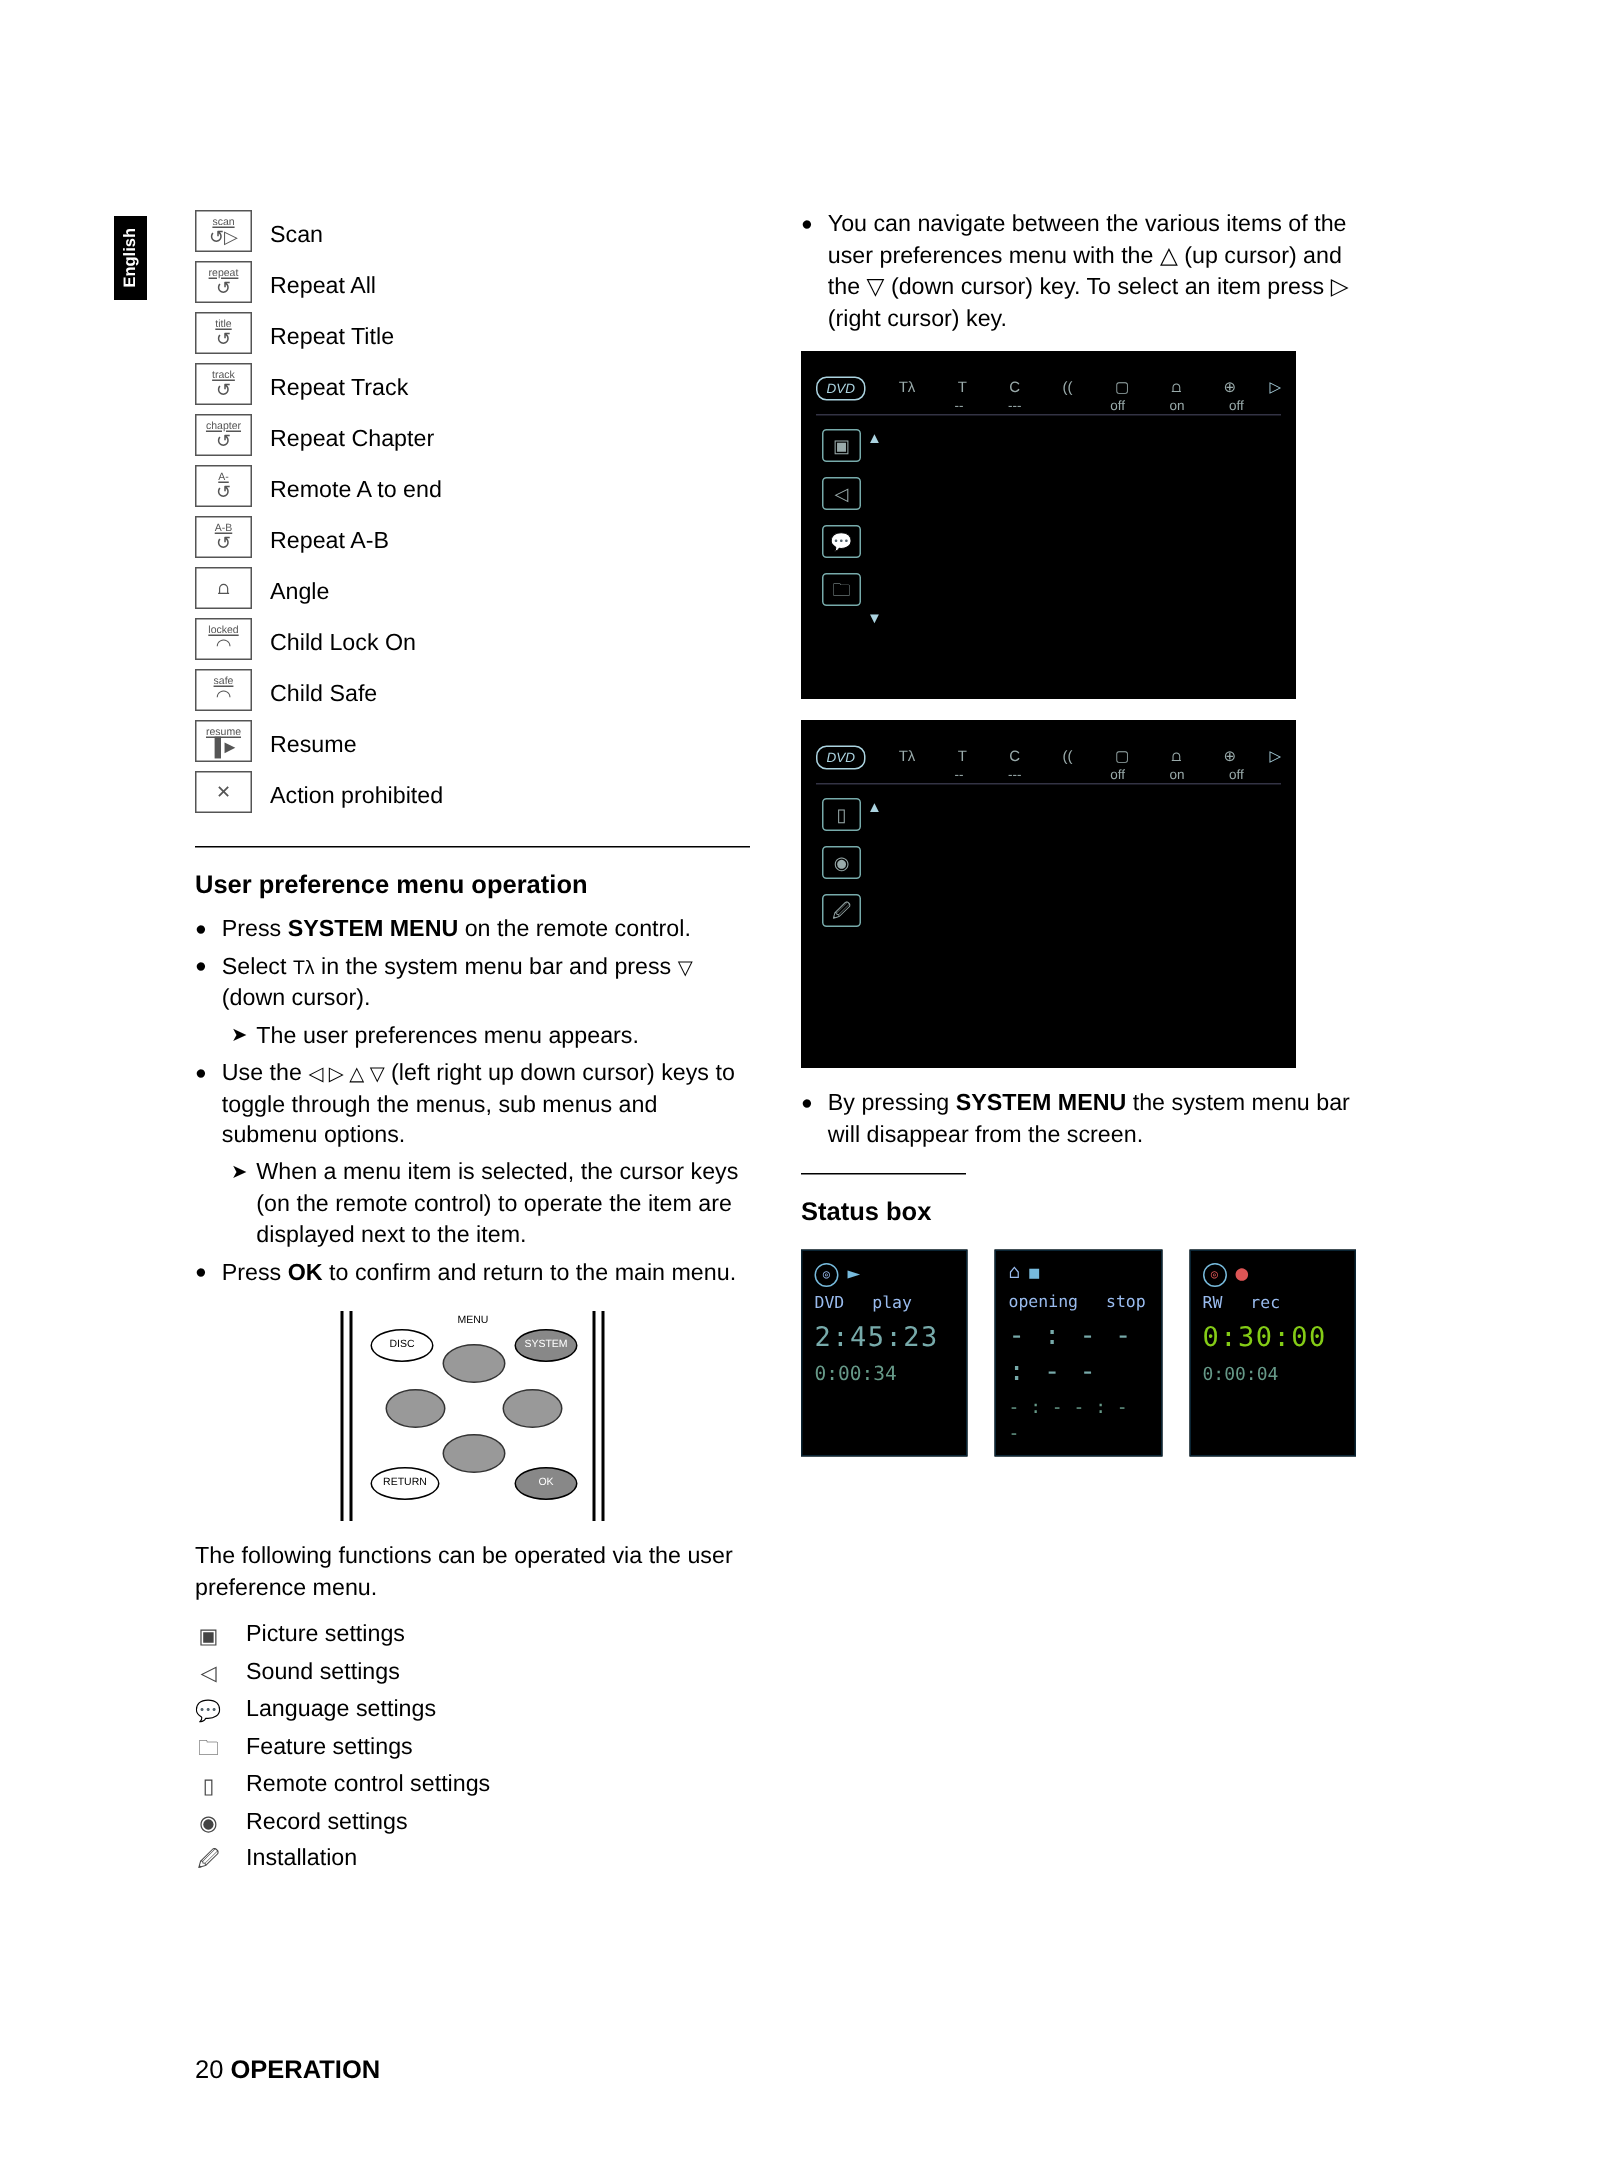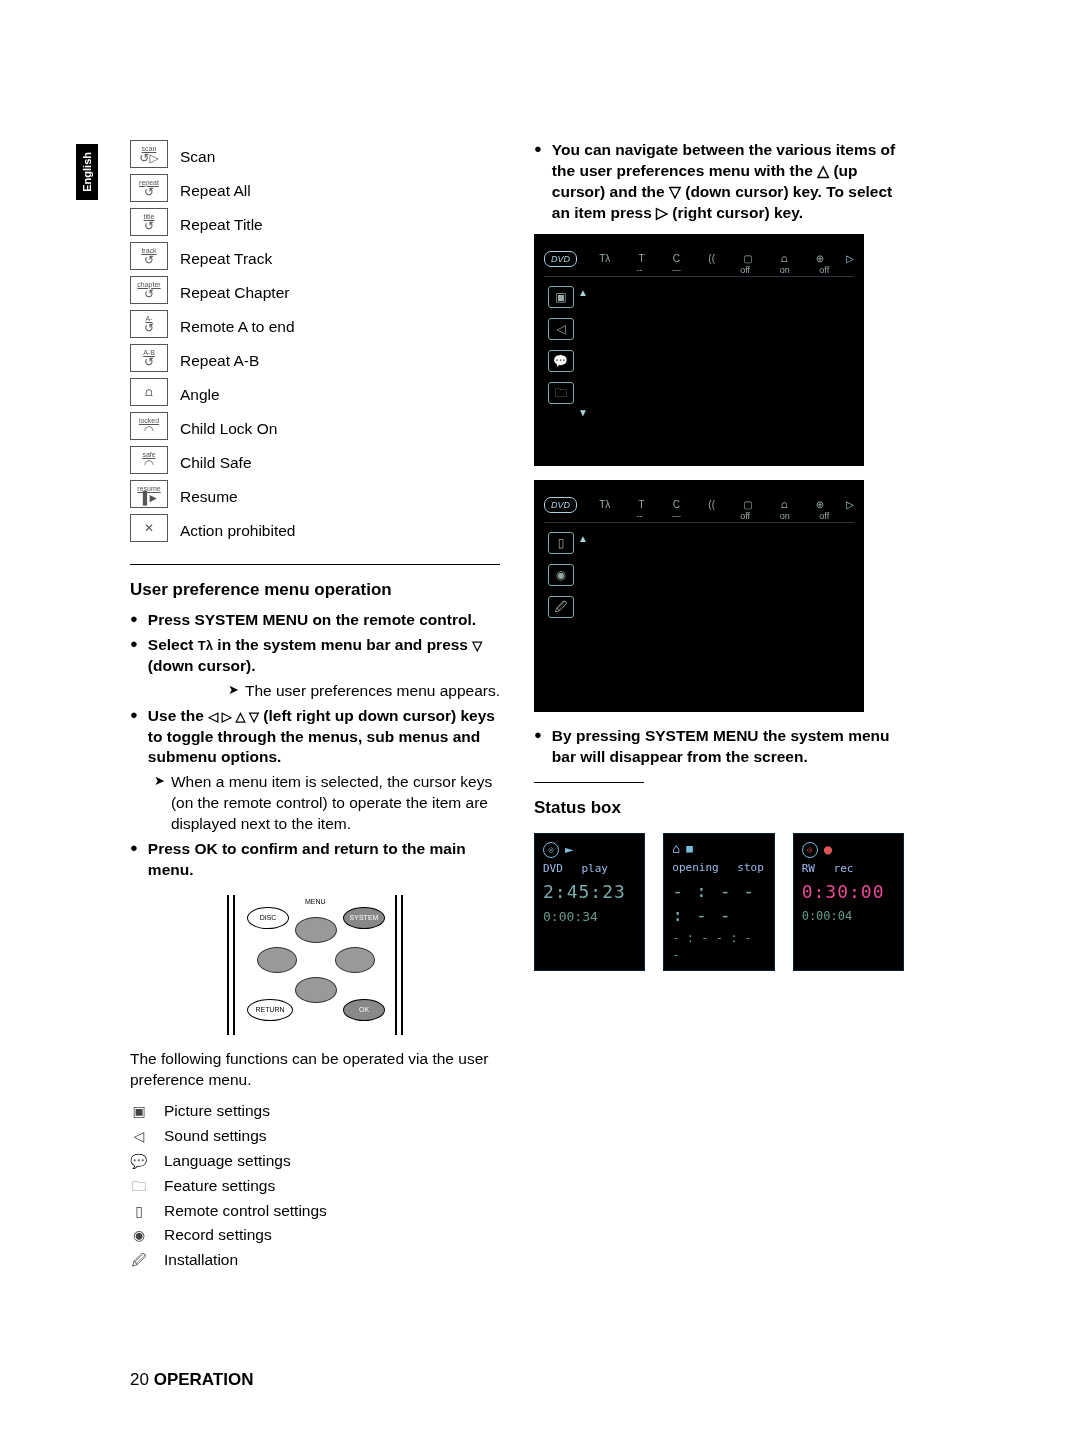--- a/index.html
+++ b/index.html
@@ -69,28 +69,28 @@
   hr.sep {
     border: none;
     border-top: 1px solid #000;
     margin: 14px 0;
   }
   h2.sec {
     font-size: 17px;
     font-weight: bold;
     margin: 8px 0 8px 0;
   }
-  .bullets { padding-left: 0; margin: 0; list-style: none; font-weight: bold; }
+  .bullets { padding-left: 0; margin: 0; list-style: none; }
   .bullets > li { display:flex; gap:10px; margin-bottom:4px; }
   .bullets > li::before {
     content: "●";
     font-size: 13px;
     line-height: 1.4;
   }
-  .subarrow { margin-left: 24px; display:flex; gap:6px; margin-bottom:4px;justify-content:flex-end; }
+  .subarrow { margin-left: 24px; display:flex; gap:6px; margin-bottom:4px; }
   .subarrow::before { content: "➤"; font-size: 13px; }
   .glyph-inline {
     display:inline-block;
     font-size:13px;
     vertical-align: middle;
   }
   .remote-diagram {
     margin: 14px auto 14px auto;
     width: 180px;
     height: 140px;
@@ -442,21 +442,21 @@
           <div class="line1"><span>opening</span>&nbsp;<span>stop</span></div>
           <div class="big">- : - - : - -</div>
           <div style="font-size:12px;color:#698;">- : - - : - -</div>
         </div>
         <div class="status-box">
           <div class="line1 accent">
             <span class="disc">◎</span>
             <span style="color:#d55;font-size:14px;">●</span>
           </div>
           <div class="line1"><span>RW</span>&nbsp;<span>rec</span></div>
-          <div class="big" style="color:#ec4899">0:30:00</div>
+          <div class="big" style="color:#84cc16">0:30:00</div>
           <div style="font-size:12px;color:#698;">0:00:04</div>
         </div>
       </div>
   </div>
 </div>
 
 <div class="footer">
   <span>20</span> <b>OPERATION</b>
 </div>
 

